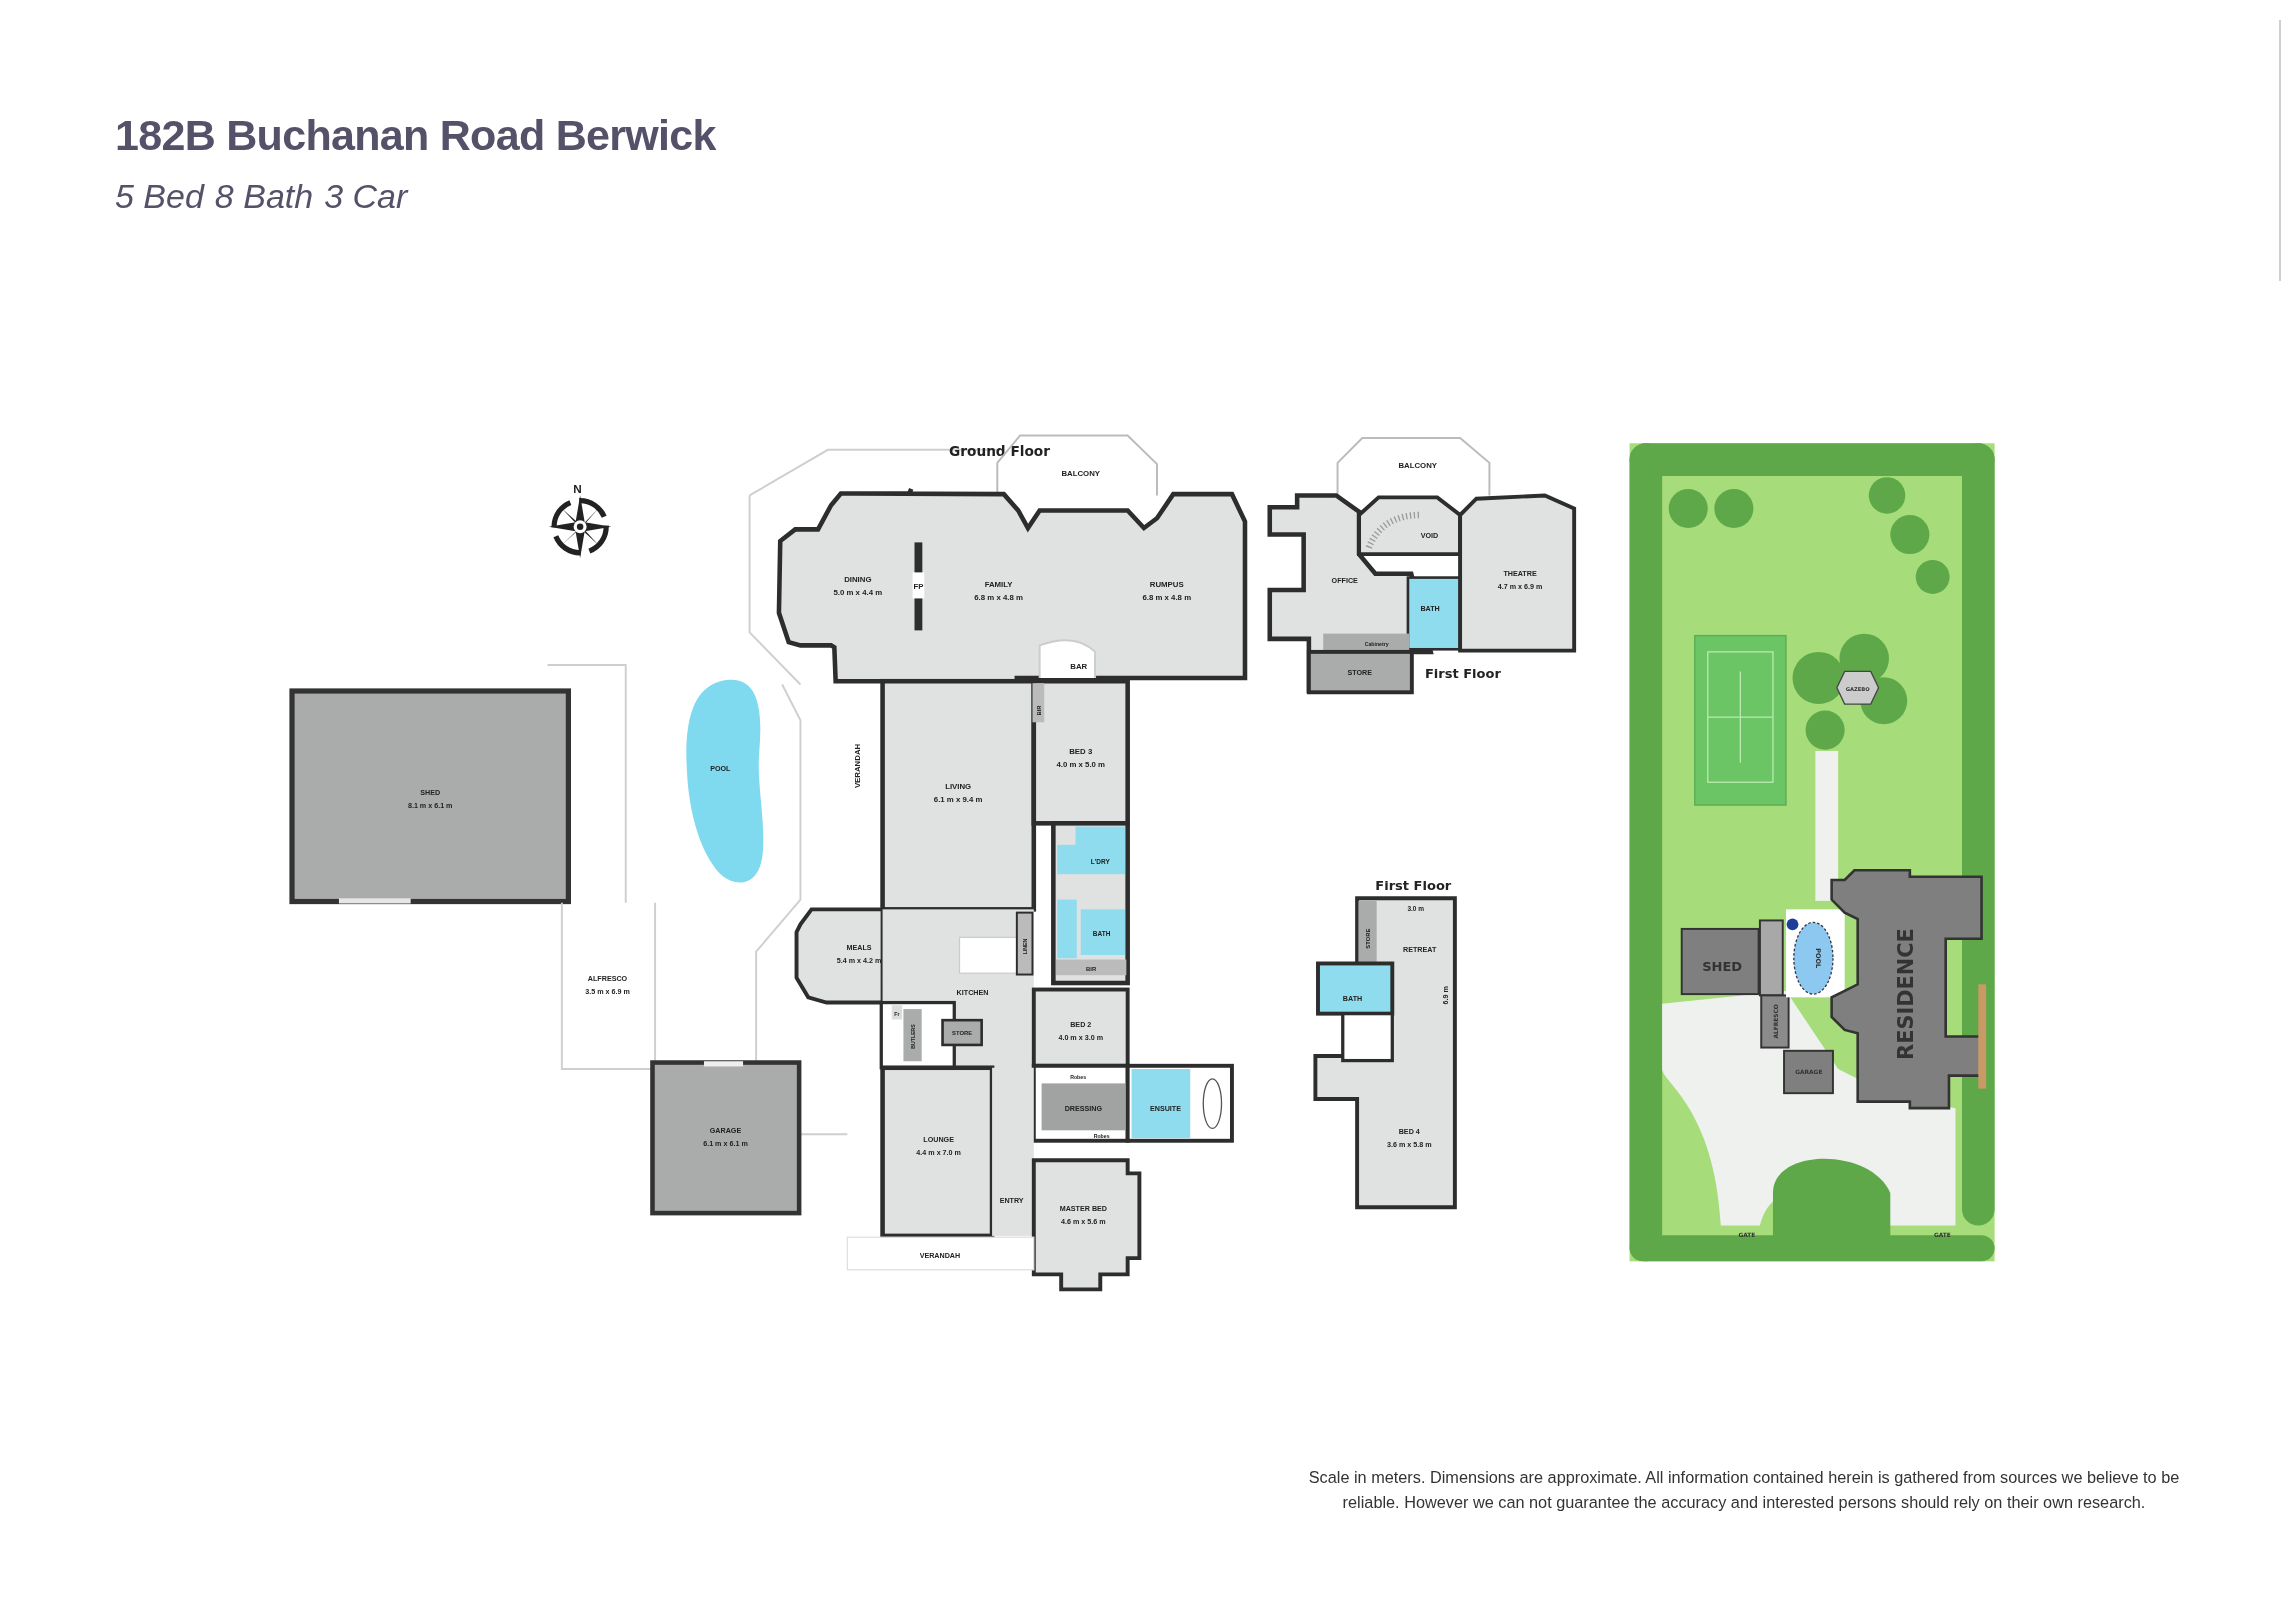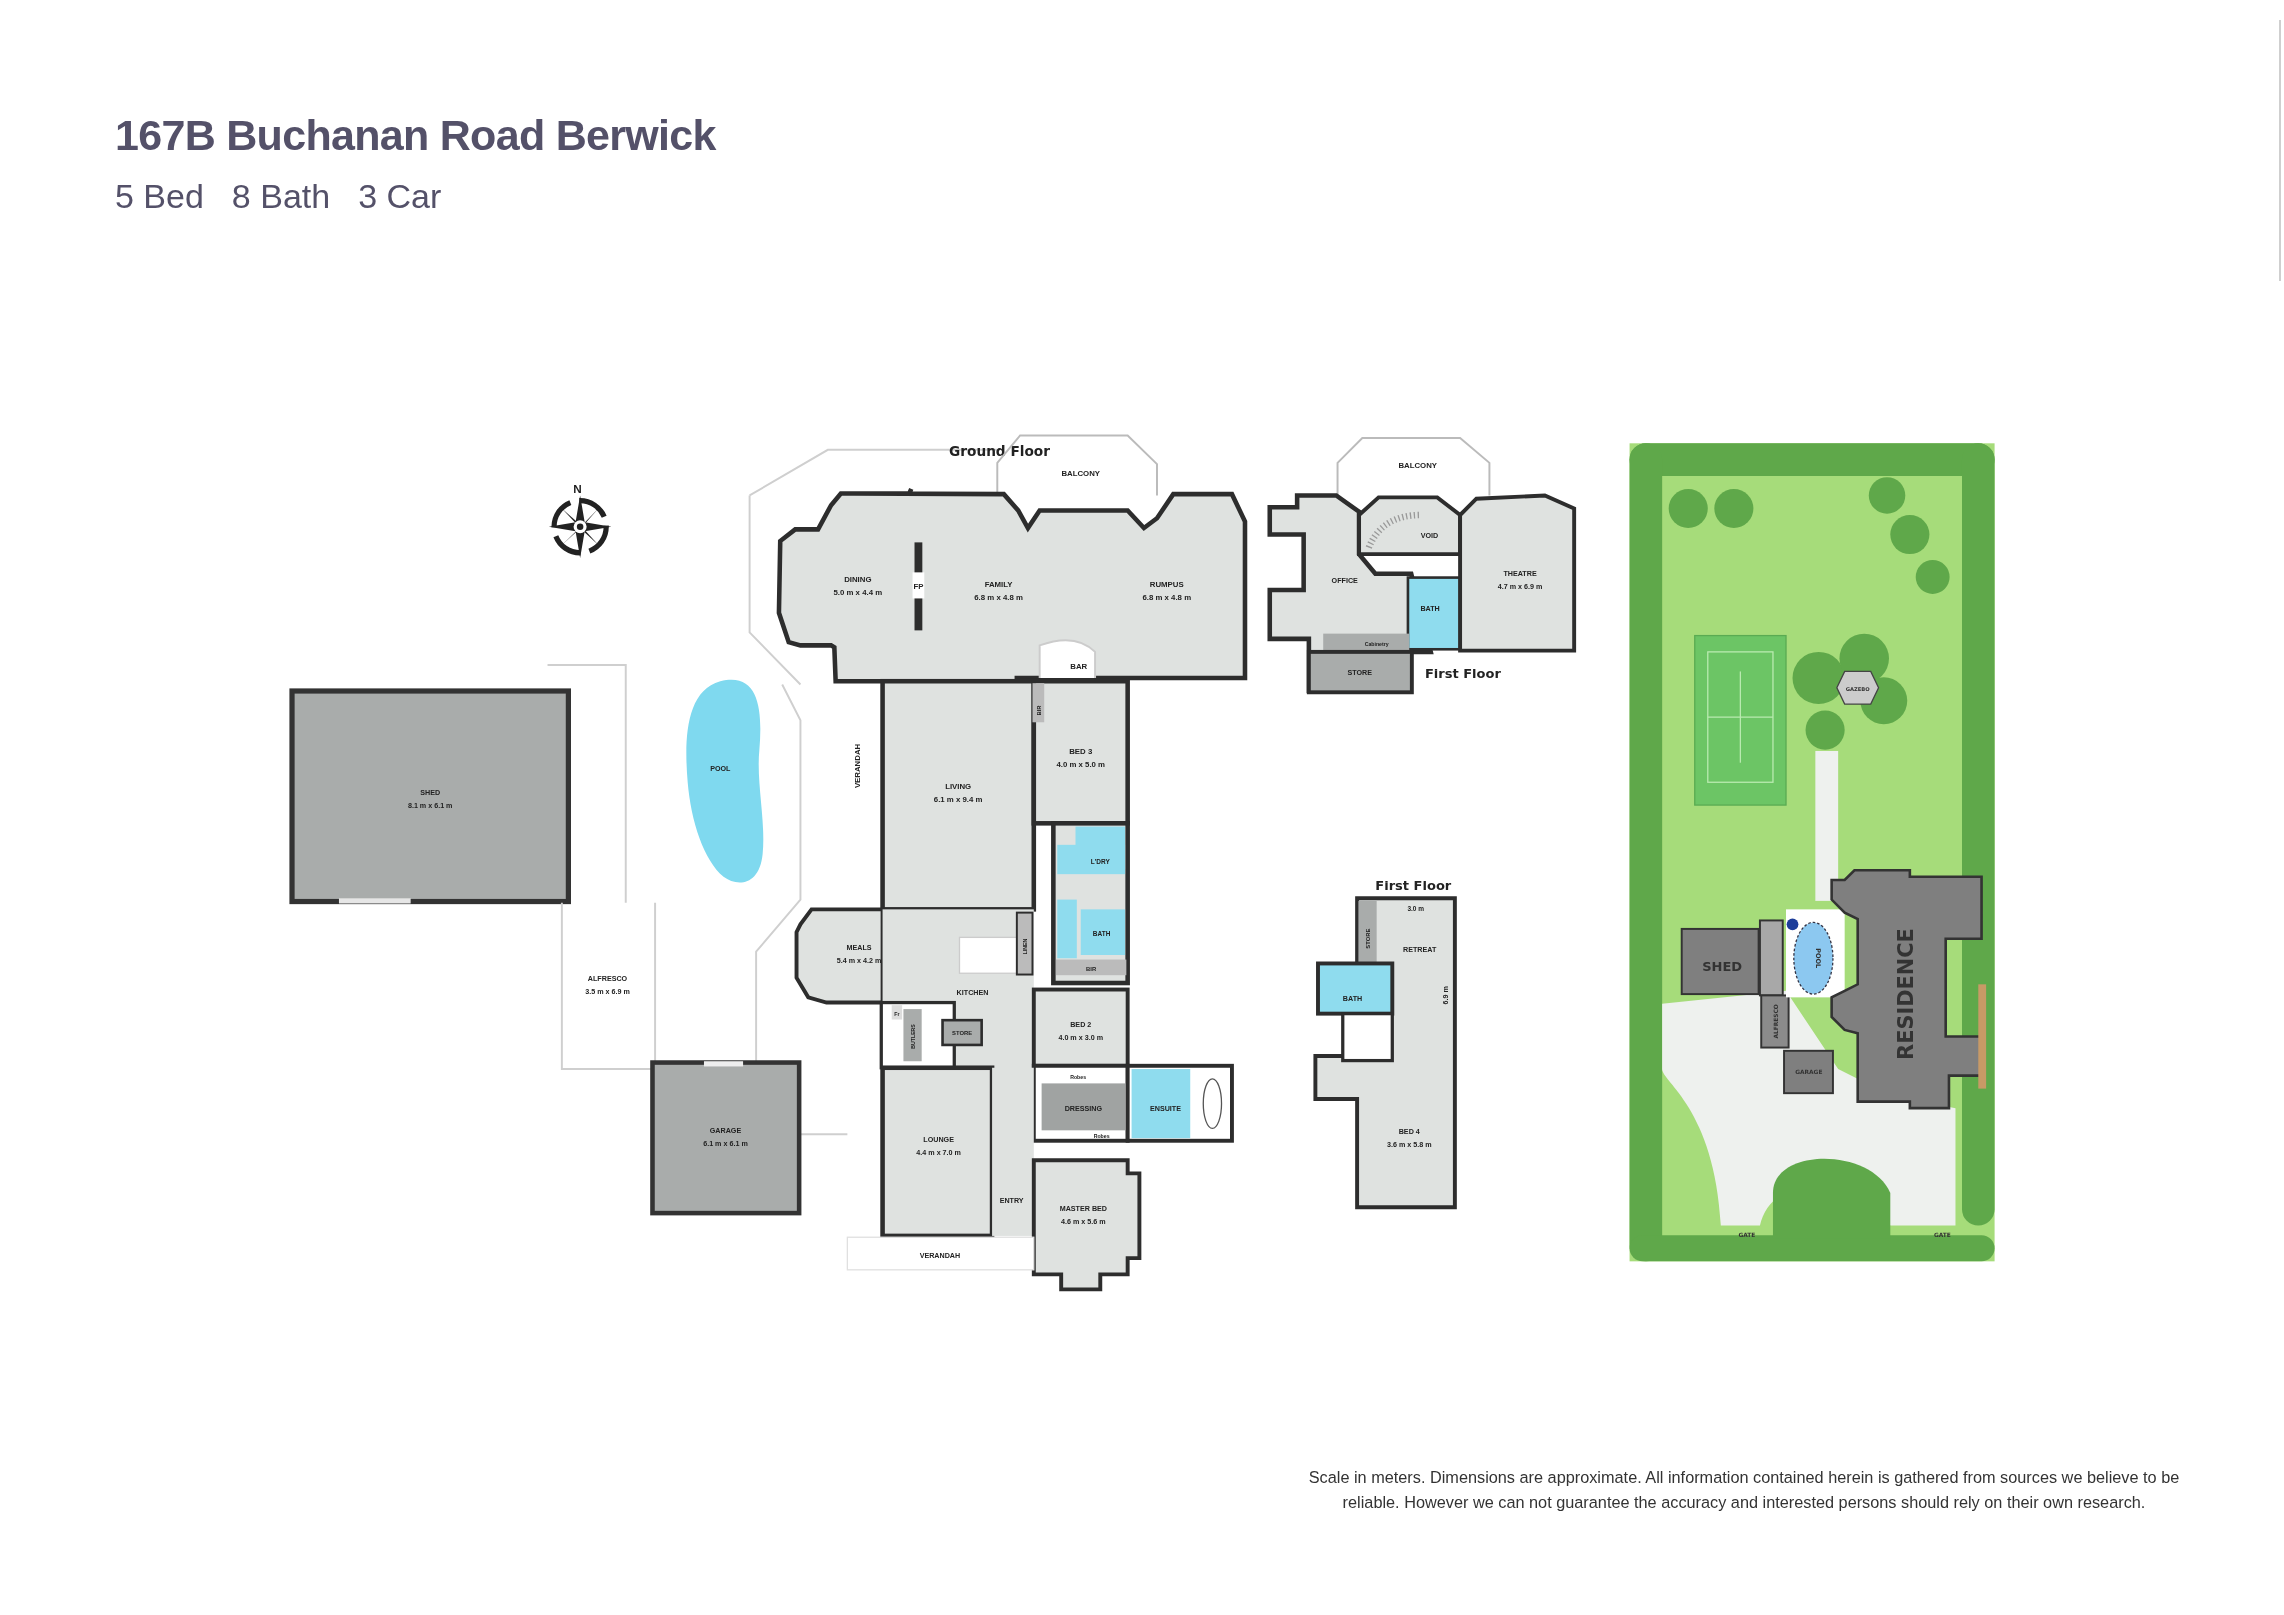--- a/index.html
+++ b/index.html
@@ -1,29 +1,29 @@
 <!DOCTYPE html>
 <html style="font-size:10.4px"><head>
 <meta charset="utf-8">
 <style>
   html, body { margin:0; padding:0; background:#ffffff; }
   body { width:2284px; height:1616px; position:relative; overflow:hidden; font-family:"Liberation Sans", sans-serif; }
   .title { position:absolute; left:115px; top:111px; font-size:43px; font-weight:bold; color:#545169; letter-spacing:-0.7px; margin:0; }
-  .subtitle { position:absolute; left:115px; top:177px; font-size:34px; color:#545169; display:flex; gap:28px; }
+  .subtitle { position:absolute; left:115px; top:177px; font-size:34px; color:#545169; display:flex; gap:11px;font-style:italic; }
   .plan { position:absolute; left:0; top:0; width:2284px; height:1616px; }
   .disclaimer { position:absolute; left:1297px; top:1465px; width:894px; font-size:16.3px; line-height:25px; color:#333; text-align:center; }
   .lbl { font-family:"Liberation Sans", sans-serif; font-weight:bold; fill:#222; text-anchor:middle; }
   .flr { font-family:"DejaVu Sans", sans-serif; font-weight:bold; fill:#222; }
   .site { font-family:"DejaVu Sans", sans-serif; font-weight:bold; fill:#333; text-anchor:middle; }
   .edge { position:absolute; right:2.6px; top:19.6px; width:2px; height:261px; background:#cfcfcf; }
 </style>
 </head>
 <body>
 
-<h1 class="title">167B Buchanan Road Berwick</h1>
+<h1 class="title">182B Buchanan Road Berwick</h1>
 <div class="subtitle">
   <span>5 Bed</span>
   <span>8 Bath</span>
   <span>3 Car</span>
 </div>
 
 <svg class="plan" viewBox="0 0 3504 2479" xmlns="http://www.w3.org/2000/svg">
 
   <g transform="translate(890,808)">
     <text x="-4" y="-52" class="lbl" font-size="18">N</text>

